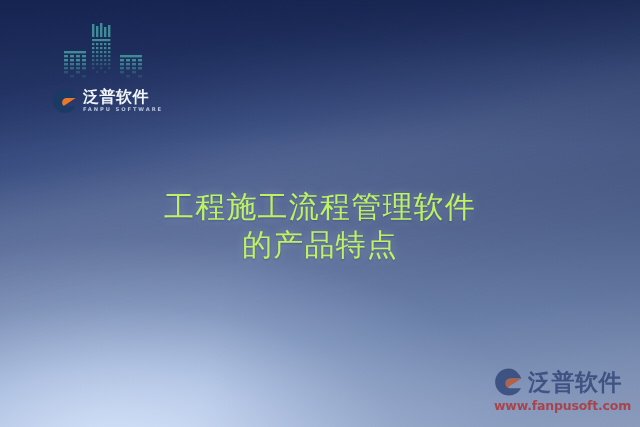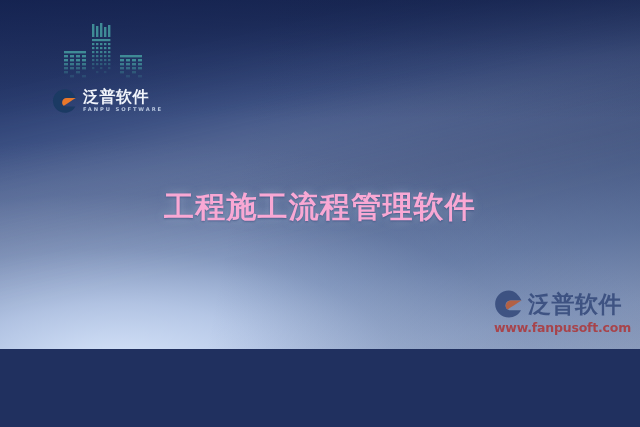--- a/index.html
+++ b/index.html
@@ -7,21 +7,21 @@
     padding: 0;
     background: #20305f;
   }
   body {
     font-family: "DejaVu Sans", "Liberation Sans", sans-serif;
   }
 
   #slide {
     position: relative;
     width: 640px;
-    height: 349px;
+    height: 427px;
     overflow: hidden;
     background: #2c3e6e;
   }
 
   
   .bg-base {
     position: absolute;
     inset: 0;
     background: linear-gradient(170deg,
         #1e2f63 0%,
@@ -119,22 +119,22 @@
   
   .title-wrap {
     position: absolute;
     left: 0;
     right: 0;
     top: 188px;
     text-align: center;
   }
   .title-line {
     font-size: 30px;
-    font-weight: bold;
-    color: #f9a8d4;
+    font-weight: normal;
+    color: #bef264;
     letter-spacing: 1.2px;
     line-height: 38px;
     text-shadow:
       0 1px 2px rgba(40,60,110,0.50),
       0 0 10px rgba(210,226,250,0.35);
   }
 
   
   .watermark {
     position: absolute;
@@ -277,20 +277,21 @@
       </svg>
       <div class="brand-words">
         <div class="brand-cn">泛普软件</div>
         <div class="brand-en">FANPU SOFTWARE</div>
       </div>
     </div>
   </div>
 
   <div class="title-wrap">
     <div class="title-line">工程施工流程管理软件</div>
+    <div class="title-line">的产品特点</div>
   </div>
 
   <div class="watermark">
     <div class="wm-row">
       <svg class="wm-mark" viewBox="0 0 40 40">
         <path d="M20 2 C9.5 2 1.5 10 1.5 20 C1.5 30 9.5 38 20 38 C27 38 33 34.2 36 28.4
                  L22 28.4 C18 28.4 15.4 25.6 15.4 22 C15.4 18.2 18.2 15.4 22 15.4 L36.6 15.4
                  C33.8 8.6 27.4 2 20 2 Z" fill="#2f4476"></path>
         <path d="M36.6 15.4 L22.6 15.4 C18.6 15.4 15.6 18.4 15.6 22.2 C15.6 24.4 16.6 26.2 18.2 27.4
                  C22.4 24.4 30.2 19.6 36.6 15.4 Z" fill="#c0562a"></path>

